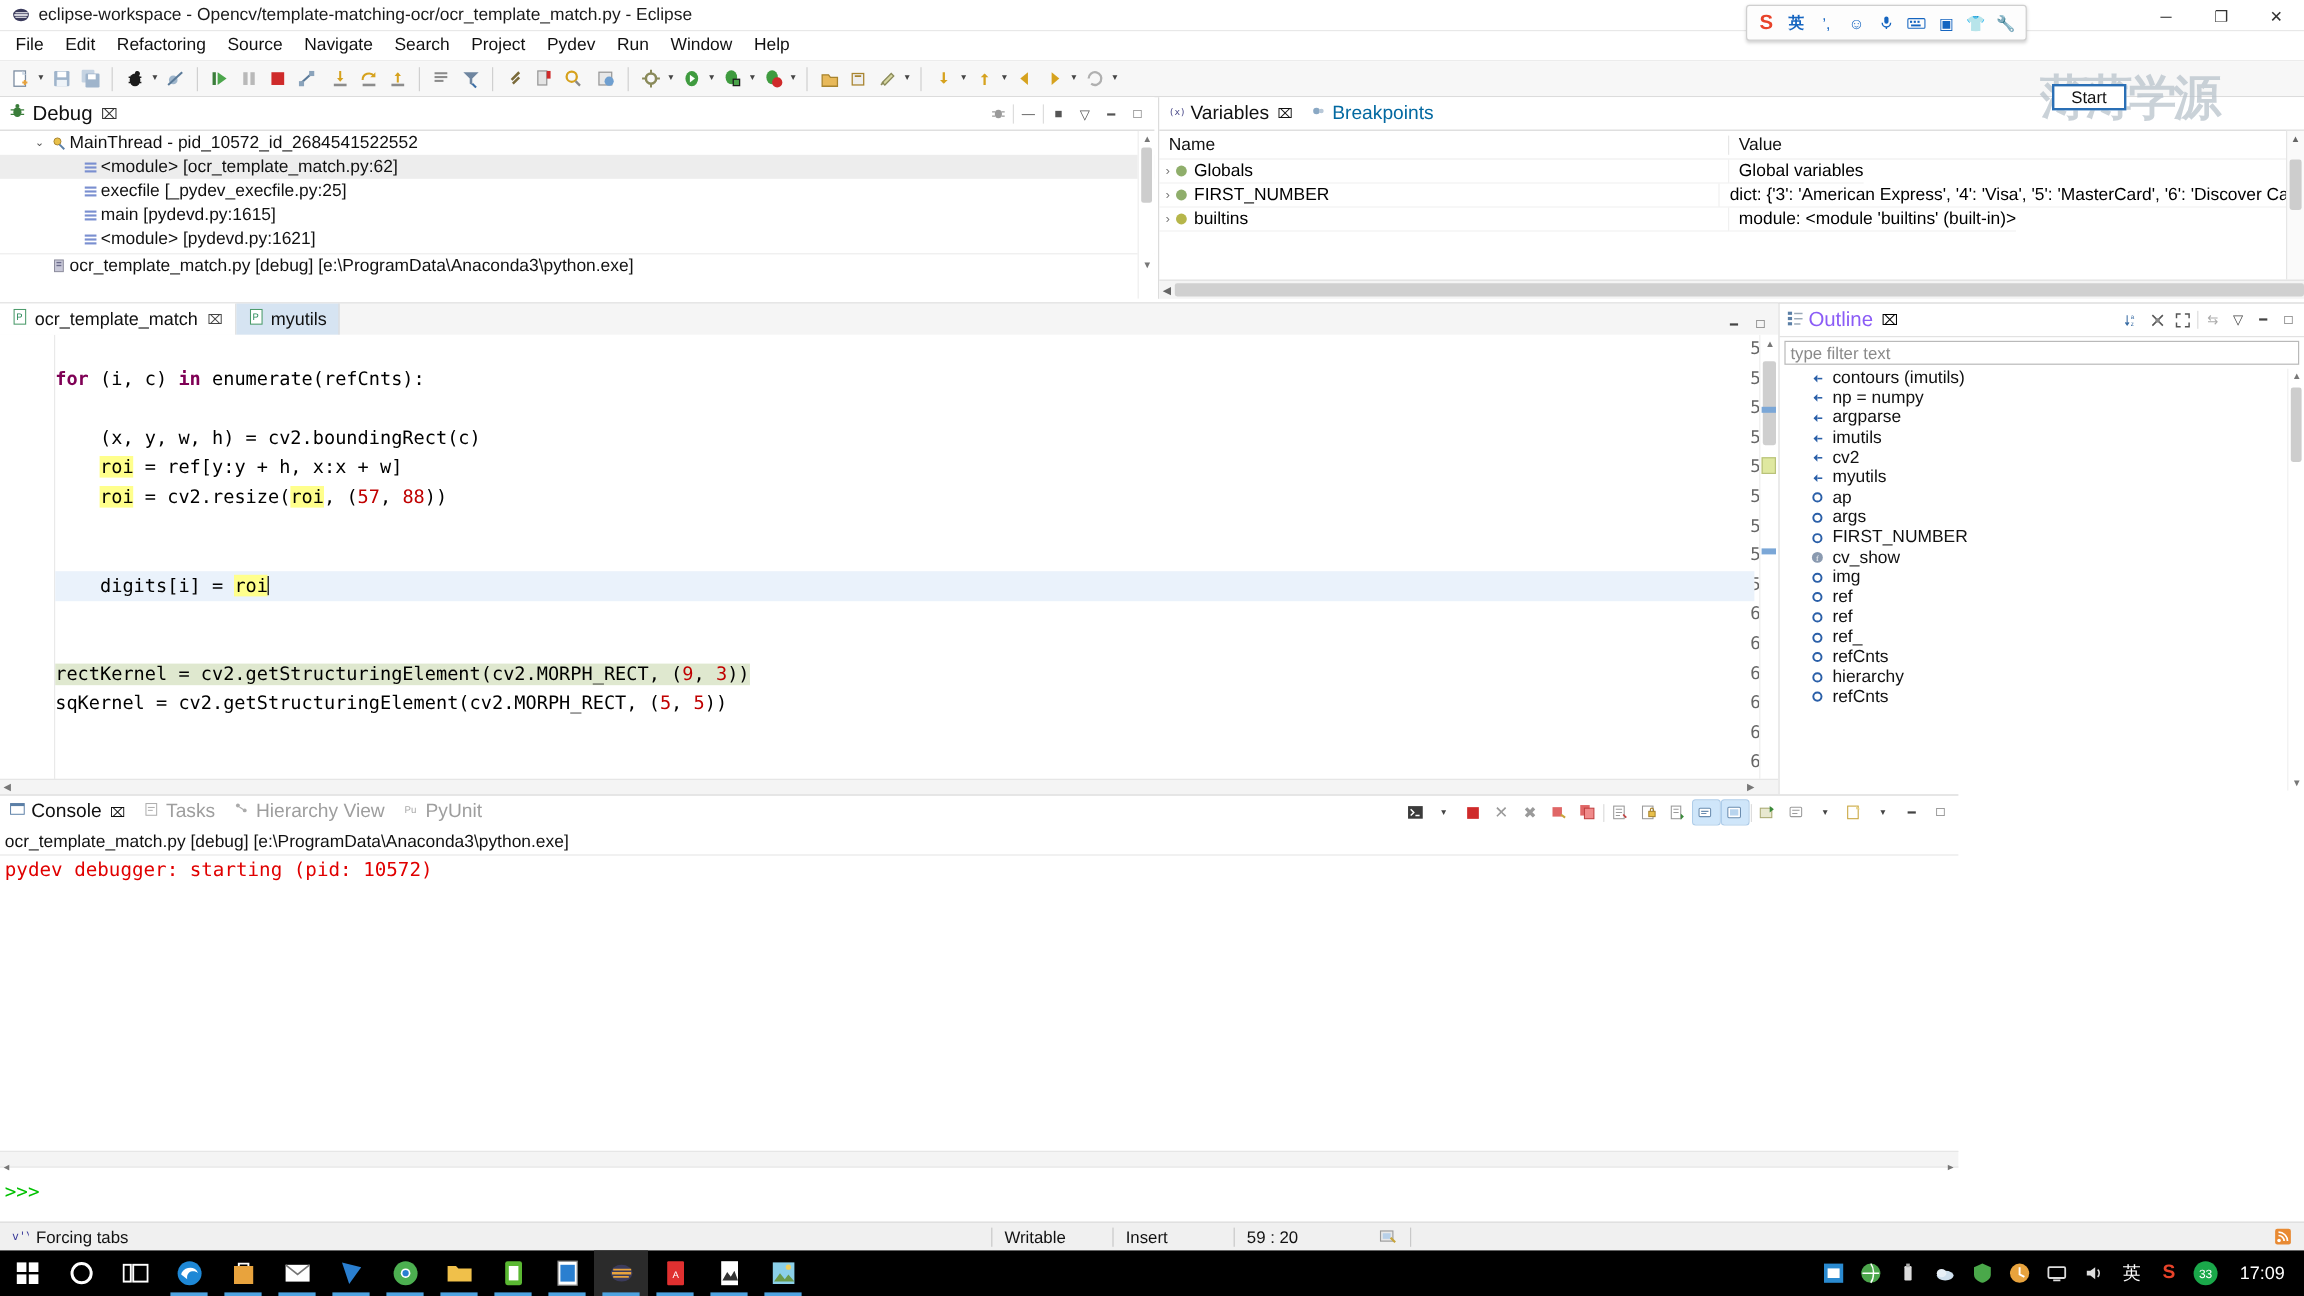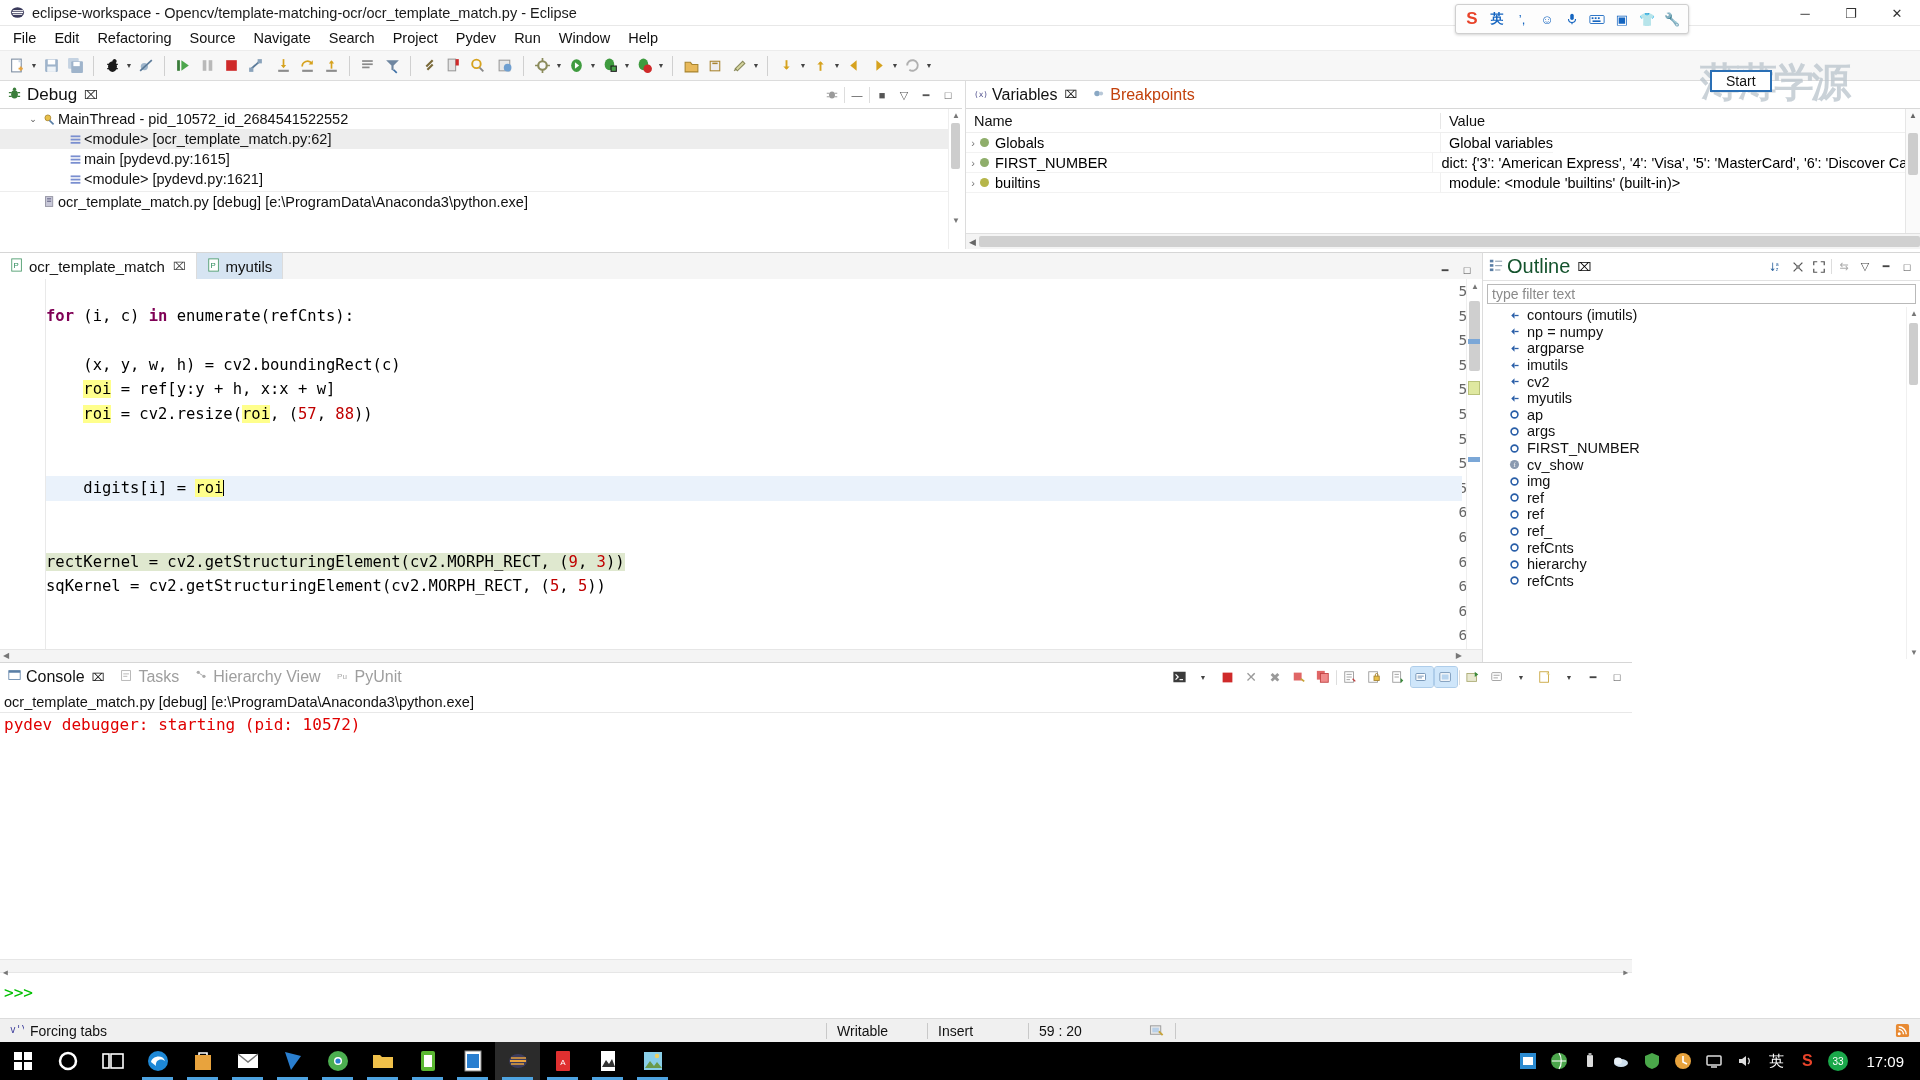--- a/index.html
+++ b/index.html
@@ -72,21 +72,21 @@
   .dbg-lbl { color:#111; }
   .dbg-scroll { position:absolute; right:0; top:0; width:14px; height:140px; background:#fff;
                 border-left:1px solid #eee; }
 
   
   .varsview { position:absolute; top:81px; left:965px; width:955px; height:168px; background:#fff;
               border-left:1px solid #dcdcdc;}
   .vtabs { height:28px; display:flex; align-items:center; border-bottom:1px solid #d8d8d8;}
   .vtab { display:flex; align-items:center; padding:0 8px; height:28px; font-size:16px;}
   .vtab.active { color:#111; }
-  .vtab.inactive { color:#c2410c; }
+  .vtab.inactive { color:#0369a1; }
   .vtab .x { margin-left:7px; font-size:11px;}
   .vhdr { height:24px; display:flex; font-size:14.5px; color:#111; align-items:center;
           border-bottom:1px solid #eee;}
   .vhdr .c1 { width:475px; padding-left:8px; border-right:1px solid #e6e6e6;}
   .vhdr .c2 { padding-left:8px;}
   .vrow { height:20px; display:flex; font-size:14.5px; align-items:center; }
   .vrow .c1 { width:475px; display:flex; align-items:center; border-right:1px solid #f0f0f0;
               border-bottom:1px solid #f2f2f2; height:20px;}
   .vrow .c2 { padding-left:8px; border-bottom:1px solid #f2f2f2; height:20px; display:flex;
               align-items:center; white-space:nowrap; overflow:hidden;}
@@ -132,21 +132,21 @@
                       background:#cfcfcf; border-radius:2px;}
   .e-hscroll { position:absolute; left:0; right:0; bottom:0; height:14px; background:#f4f4f4;
                border-top:1px solid #e6e6e6;}
   .ovr-mark { position:absolute; right:2px; width:12px; height:5px;}
 
   
   .outline { position:absolute; top:252px; left:1482px; width:438px; height:410px; background:#fff;
              border-left:1px solid #dcdcdc; border-top:1px solid #d6d6d6;}
   .ol-tab { height:28px; display:flex; align-items:center; position:relative;
             border-bottom:1px solid #e2e2e2;}
-  .ol-tab .lbl { font-size:20px; color:#14532d; margin-left:4px;}
+  .ol-tab .lbl { font-size:17px; color:#8b5cf6; margin-left:4px;}
   .ol-tools { position:absolute; right:4px; display:flex; align-items:center; gap:3px;}
   .ol-tools .ob { width:18px; height:18px; display:flex;align-items:center;justify-content:center;
                   font-size:11px; color:#444;}
   .ol-filter { margin:3px 4px; height:20px; border:1px solid #b9b9b9; background:#fff;
                display:flex; align-items:center; padding-left:4px; font-size:14px; color:#8a8a8a;}
   .ol-list { position:relative; height:352px; overflow:hidden; }
   .ol-row { height:16.6px; display:flex; align-items:center; padding-left:22px; font-size:14.5px;
             color:#111; white-space:nowrap;}
   .ol-row .oi { width:18px; display:flex; justify-content:center; align-items:center;}
   .ol-sb { position:absolute; right:0; top:0; width:14px; height:352px; background:#fff;
@@ -536,20 +536,31 @@
         </div>
         <div class="dbg-row" style="padding-left: 52px;">
           <span class="twisty"></span>
           <span class="dbg-ic">
             <svg width="13" height="13" viewBox="0 0 16 16">
               <rect x="2" y="3" width="12" height="2.2" fill="#7a8fd0"></rect>
               <rect x="2" y="7" width="12" height="2.2" fill="#7a8fd0"></rect>
               <rect x="2" y="11" width="12" height="2.2" fill="#7a8fd0"></rect>
             </svg>
           </span>
+          <span class="dbg-lbl">execfile [_pydev_execfile.py:25]</span>
+        </div>
+        <div class="dbg-row" style="padding-left: 52px;">
+          <span class="twisty"></span>
+          <span class="dbg-ic">
+            <svg width="13" height="13" viewBox="0 0 16 16">
+              <rect x="2" y="3" width="12" height="2.2" fill="#7a8fd0"></rect>
+              <rect x="2" y="7" width="12" height="2.2" fill="#7a8fd0"></rect>
+              <rect x="2" y="11" width="12" height="2.2" fill="#7a8fd0"></rect>
+            </svg>
+          </span>
           <span class="dbg-lbl">main [pydevd.py:1615]</span>
         </div>
         <div class="dbg-row" style="padding-left: 52px;">
           <span class="twisty"></span>
           <span class="dbg-ic">
             <svg width="13" height="13" viewBox="0 0 16 16">
               <rect x="2" y="3" width="12" height="2.2" fill="#7a8fd0"></rect>
               <rect x="2" y="7" width="12" height="2.2" fill="#7a8fd0"></rect>
               <rect x="2" y="11" width="12" height="2.2" fill="#7a8fd0"></rect>
             </svg>

